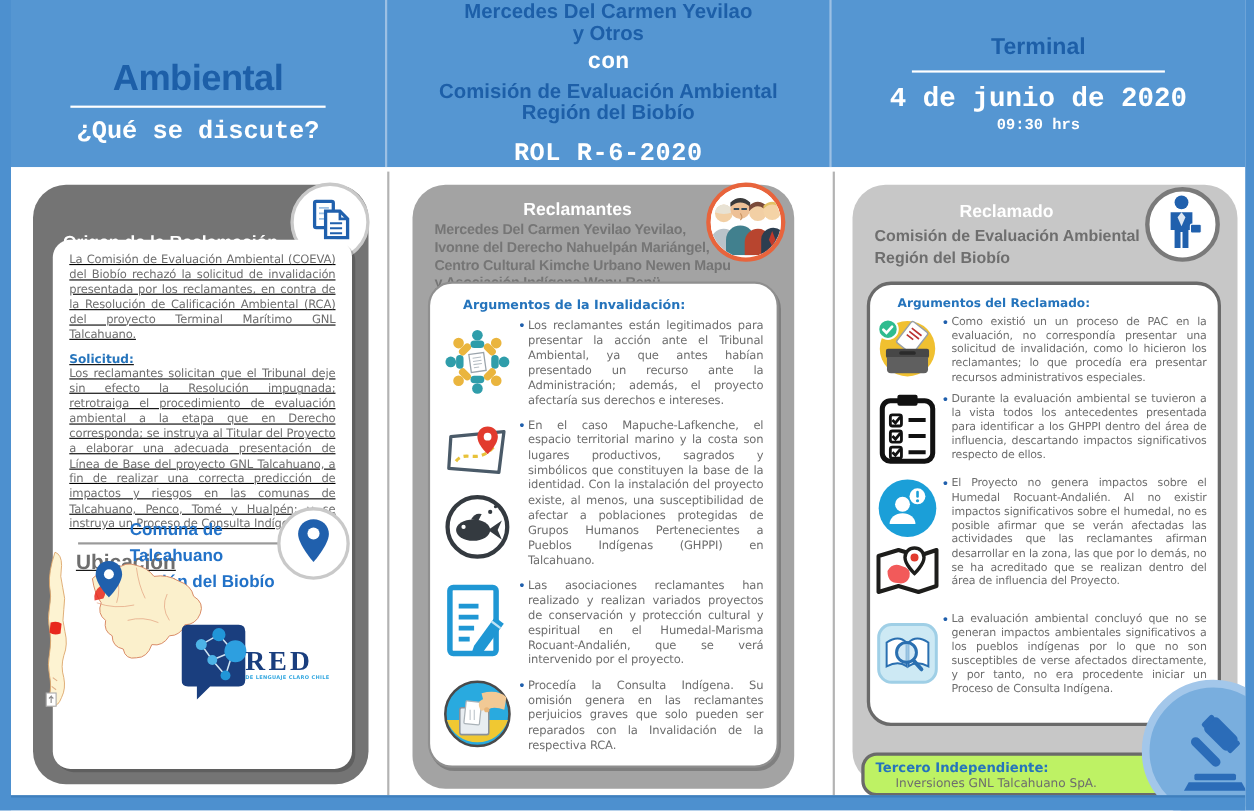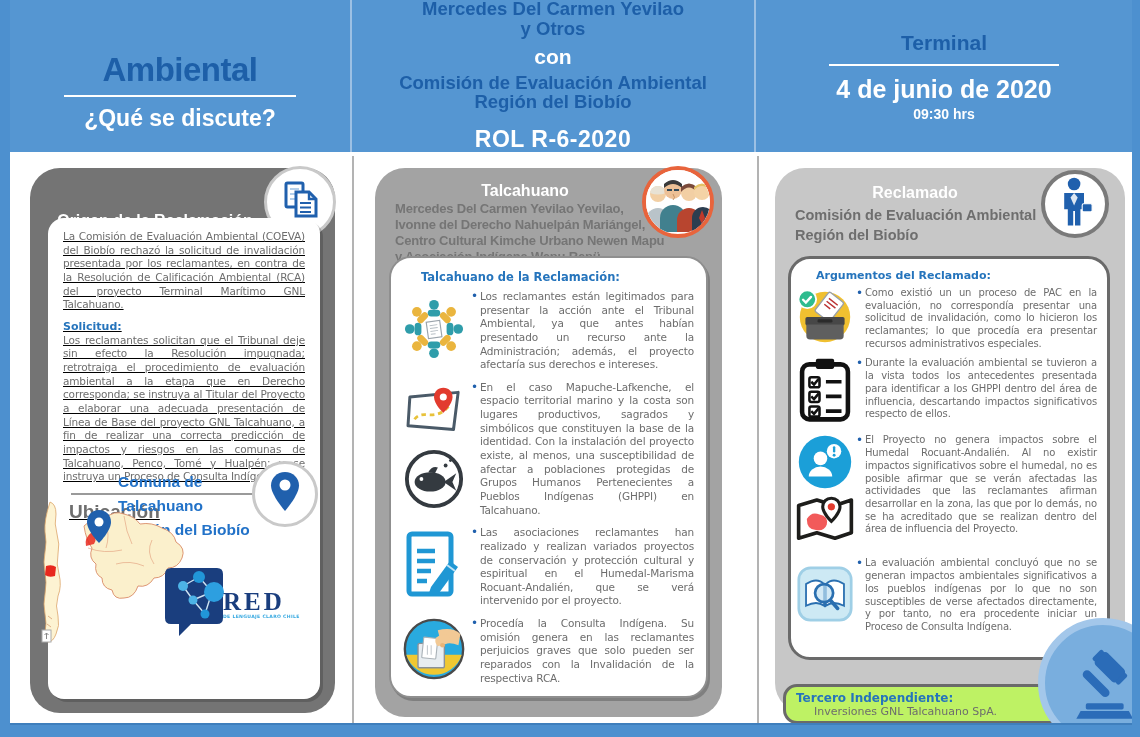--- a/index.html
+++ b/index.html
@@ -8,21 +8,21 @@
   .page { position:relative; width:1140px; height:737px; background:#ffffff; overflow:hidden;
           border-left:10px solid #4d90cf; border-right:8px solid #4d90cf; }
 
   
   .header { position:absolute; left:0; top:0; right:0; height:152px; background:#5596d2; display:flex; }
   .hsec { position:relative; height:100%; display:flex; flex-direction:column; align-items:center; justify-content:center; text-align:center; }
   .hsec-left  { width:342px; border-right:2px solid #9cc0e4; }
   .hsec-mid   { width:404px; border-right:2px solid #9cc0e4; }
   .hsec-right { flex:1; }
   .h-darkblue { color:#1d5fa8; font-weight:bold; font-family:"Liberation Sans",sans-serif; }
-  .h-white   { color:#ffffff; font-weight:bold; font-family:Liberation Sans, sans-serif; }
+  .h-white   { color:#ffffff; font-weight:bold; font-family:Liberation Mono, monospace; }
   .h-title { font-size:33px; line-height:1.0; letter-spacing:-0.5px; }
   .h-rule { height:2px; background:#ffffff; border:0; }
   .rule-left { width:232px; margin:9px 0 8px; }
   .rule-mid { width:330px; margin:7px 0 7px; }
   .rule-right { width:230px; margin:9px 0 9px; }
   .h-sub { font-size:23px; }
   .h-party { font-size:18.5px; line-height:1.08; }
   .h-con { font-size:21px; margin:6px 0 4px; }
   .h-rol { font-size:23px; letter-spacing:0.5px; }
   .h-aud { font-size:21px; }
@@ -204,21 +204,21 @@
           </svg>
         </span>
         <div class="redlogo-text">
           <div class="redlogo-name">RED</div>
           <div class="redlogo-tag">DE LENGUAJE CLARO CHILE</div>
         </div>
       </div>
     </div>
 
     <div class="panel col-mid">
-      <div class="panel-title">Talcahuano</div>
+      <div class="panel-title">Reclamantes</div>
 
       <div class="circle-badge avatar-circle">
         <span>
           <svg width="64" height="64" viewBox="0 0 64 64">
             <rect x="0" y="0" width="64" height="64" fill="#fff"></rect>
             <circle cx="12" cy="26" r="8" fill="#f2cfa4"></circle>
             <path d="M12 18 a8 8 0 0 1 8 7 q-8 3 -16 0 a8 8 0 0 1 8 -7z" fill="#e8e2d4"></path>
             <path d="M0 52 a12 12 0 0 1 24 0 v12 h-24z" fill="#b9c3c9"></path>
             <circle cx="27" cy="22" r="9" fill="#edc096"></circle>
             <path d="M18 20 q9 -8 18 0 v-4 q-9 -8 -18 0z" fill="#3a3a3a"></path>
@@ -237,21 +237,21 @@
       </div>
 
       <div class="parties">
         <div>Mercedes Del Carmen Yevilao Yevilao,</div>
         <div>Ivonne del Derecho Nahuelpán Mariángel,</div>
         <div>Centro Cultural Kimche Urbano Newen Mapu</div>
         <div>y Asociación Indígena Wepu Repü</div>
       </div>
 
       <div class="whitebox mid-inner">
-        <div class="accent-blue args-label">Talcahuano de la Reclamación:</div>
+        <div class="accent-blue args-label">Argumentos de la Invalidación:</div>
 
         <div class="arg-row">
           <div class="arg-icons">
             <span>
               <svg width="62" height="62" viewBox="0 0 64 64">
                 <g transform="rotate(0 32 32)">
                     <circle cx="32" cy="7" r="5" fill="#2f9daa"></circle>
                     <rect x="25.5" y="12" width="13" height="7" rx="3.5" fill="#2f9daa"></rect>
                   </g>
                 <g transform="rotate(45 32 32)">

